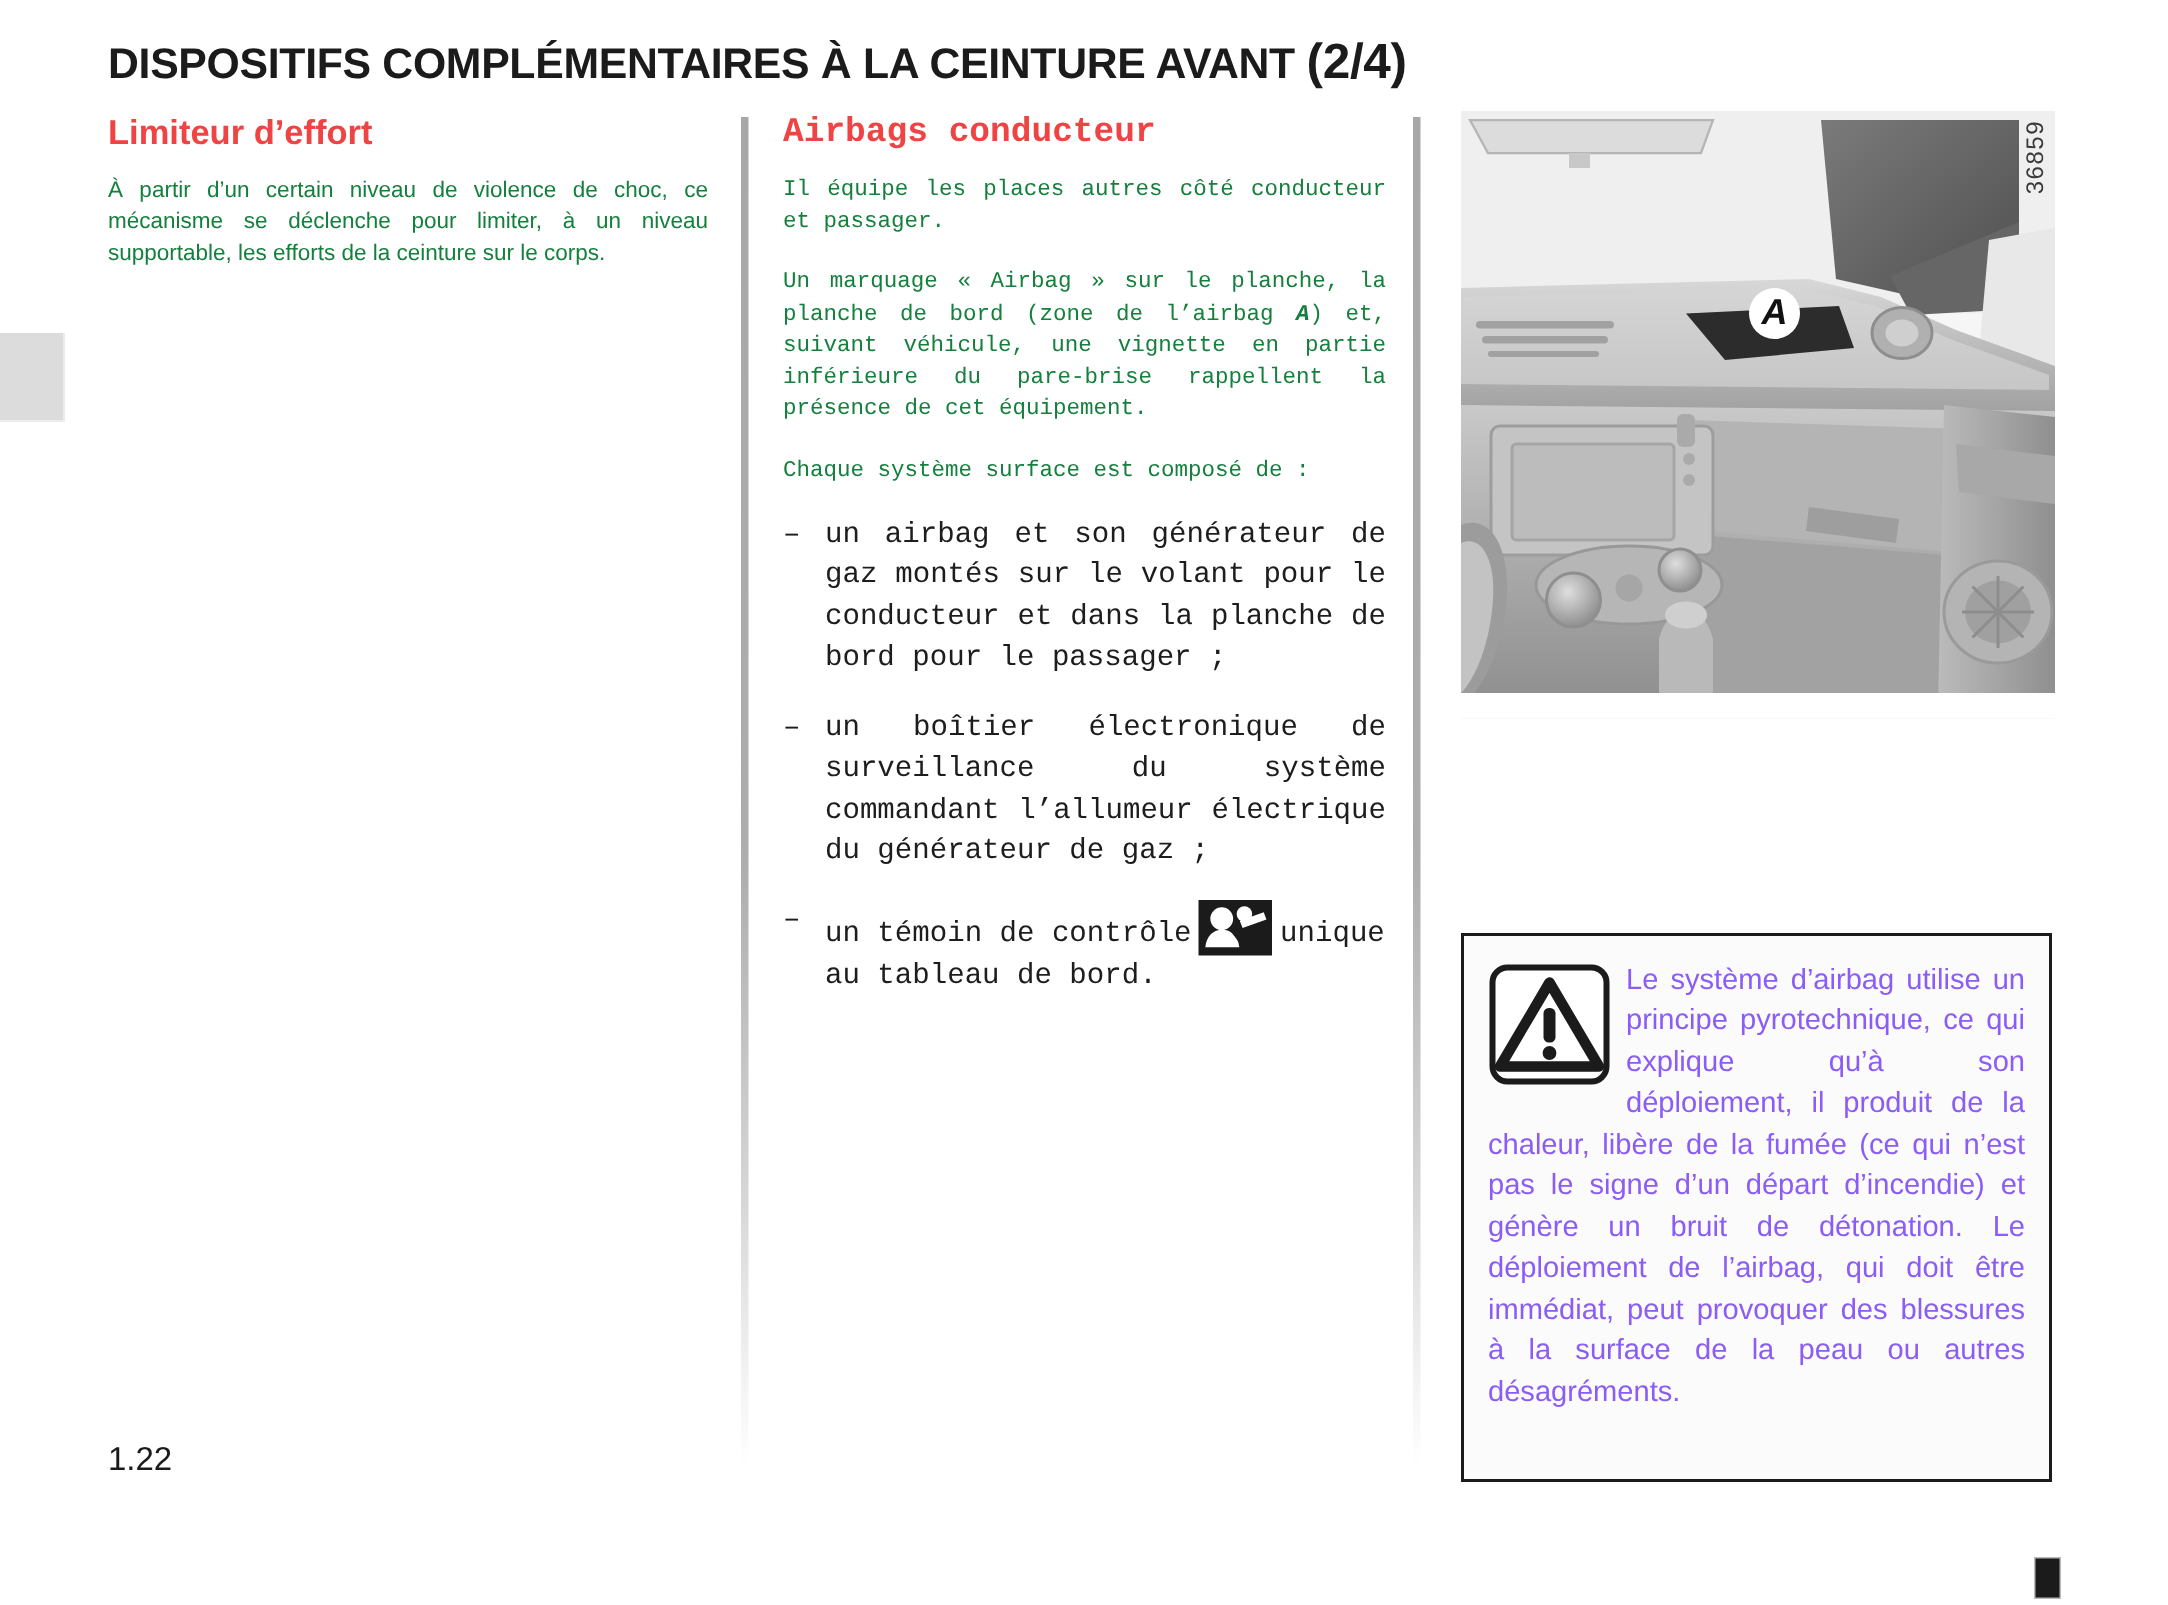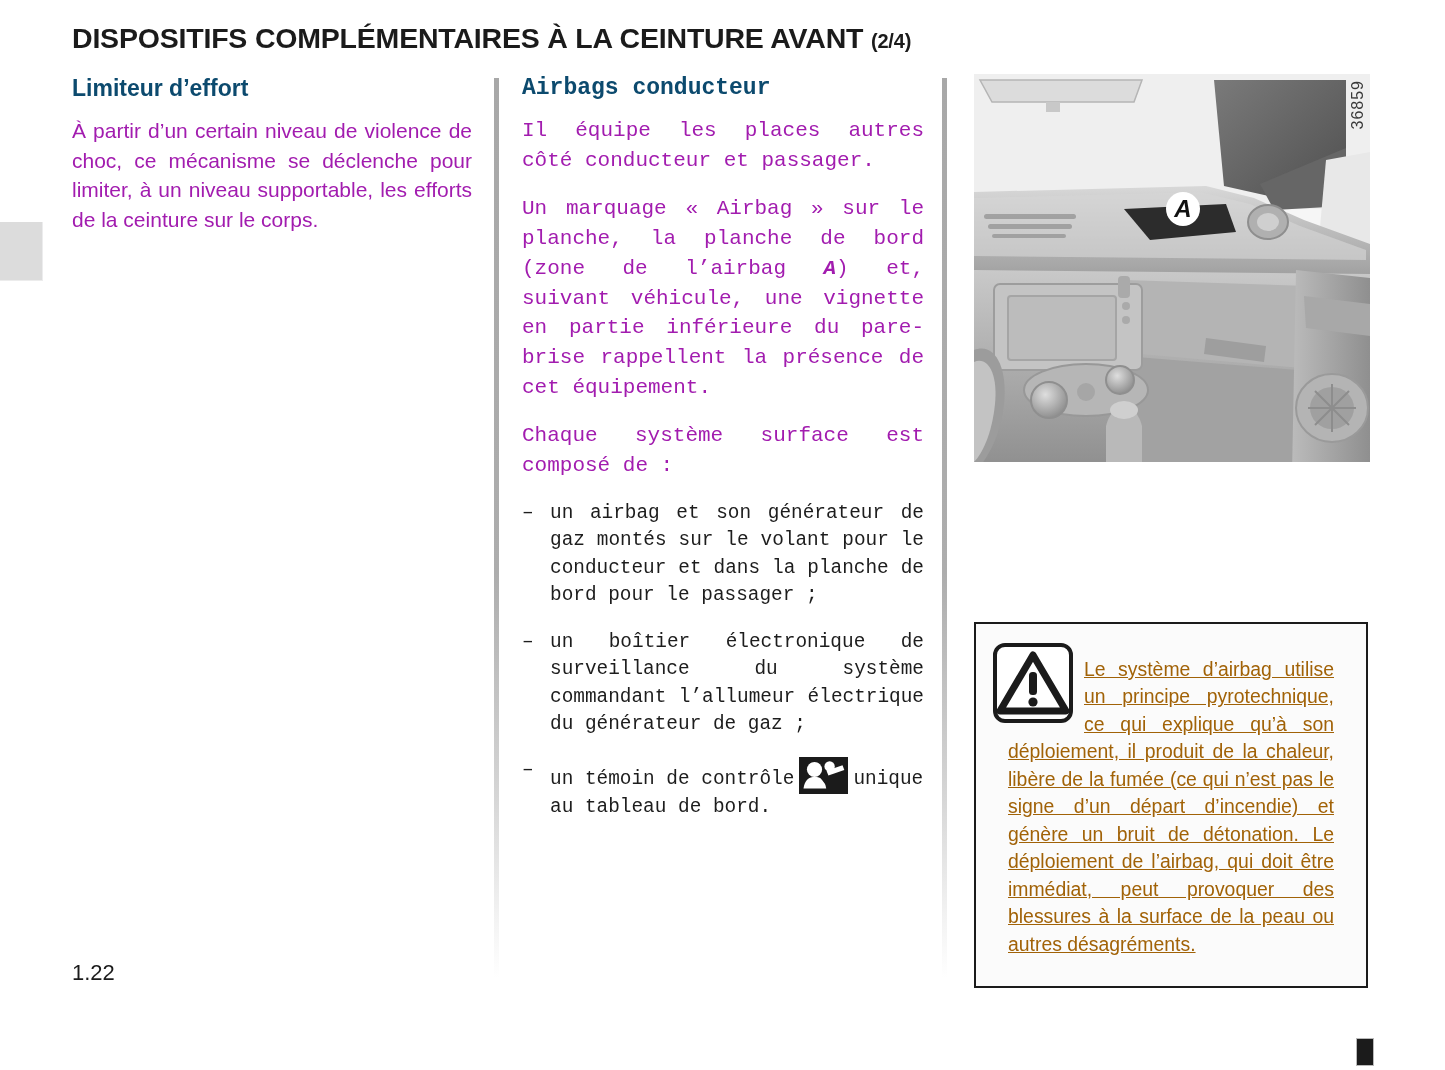--- a/index.html
+++ b/index.html
@@ -36,21 +36,21 @@
     position: absolute;
     left: 72px;
     top: 22px;
     font-size: 28.5px;
     font-weight: bold;
     letter-spacing: -0.2px;
     color: #1b1b1b;
     white-space: nowrap;
   }
   .page-title .frac {
-    font-size: 20px;
+    font-size: 33px;
   }
 
   
   .divider {
     position: absolute;
     top: 78px;
     width: 5px;
     height: 900px;
     background: linear-gradient(to bottom,
        #a8a8a8 0%, #adadad 55%, #d6d6d6 80%, #f2f2f2 93%, #ffffff 100%);
@@ -65,30 +65,30 @@
   }
   .col-left  { left: 72px;  width: 400px; }
   .col-mid   { left: 522px; width: 402px; font-family: Liberation Mono, monospace; }
   .col-right { left: 974px; width: 396px; }
 
   h2.sec-title {
     margin: 0 0 14px 0;
     font-size: 23px;
     font-weight: bold;
     line-height: 1.22;
-    color: #0c4a6e;
+    color: #ef4444;
   }
   h2.sec-title .ln { display: block; }
 
   p.body {
     margin: 0 0 19px 0;
-    font-size: 21px;
+    font-size: 15px;
     line-height: 1.415;
     text-align: justify;
-    color: #a21caf;
+    color: #15803d;
   }
   p.body.last { margin-bottom: 0; }
   p.body em.italic-a {
     font-style: normal;
     font-weight: bold;
     font-style: italic;
   }
 
   ul.dashlist {
     margin: 0;
@@ -179,23 +179,22 @@
   .warn-icon {
     float: left;
     width: 82px;
     height: 82px;
     margin: 2px 10px 2px 0;
   }
   .warn-text {
     font-size: 19.4px;
     line-height: 1.415;
     text-align: justify;
-    color: #a16207;
-    margin: 16px;
-    text-decoration: underline;
+    color: #8b5cf6;
+    margin: 0;
   }
 
   
   .page-number {
     position: absolute;
     left: 72px;
     top: 960px;
     font-size: 22px;
     color: #1b1b1b;
   }

